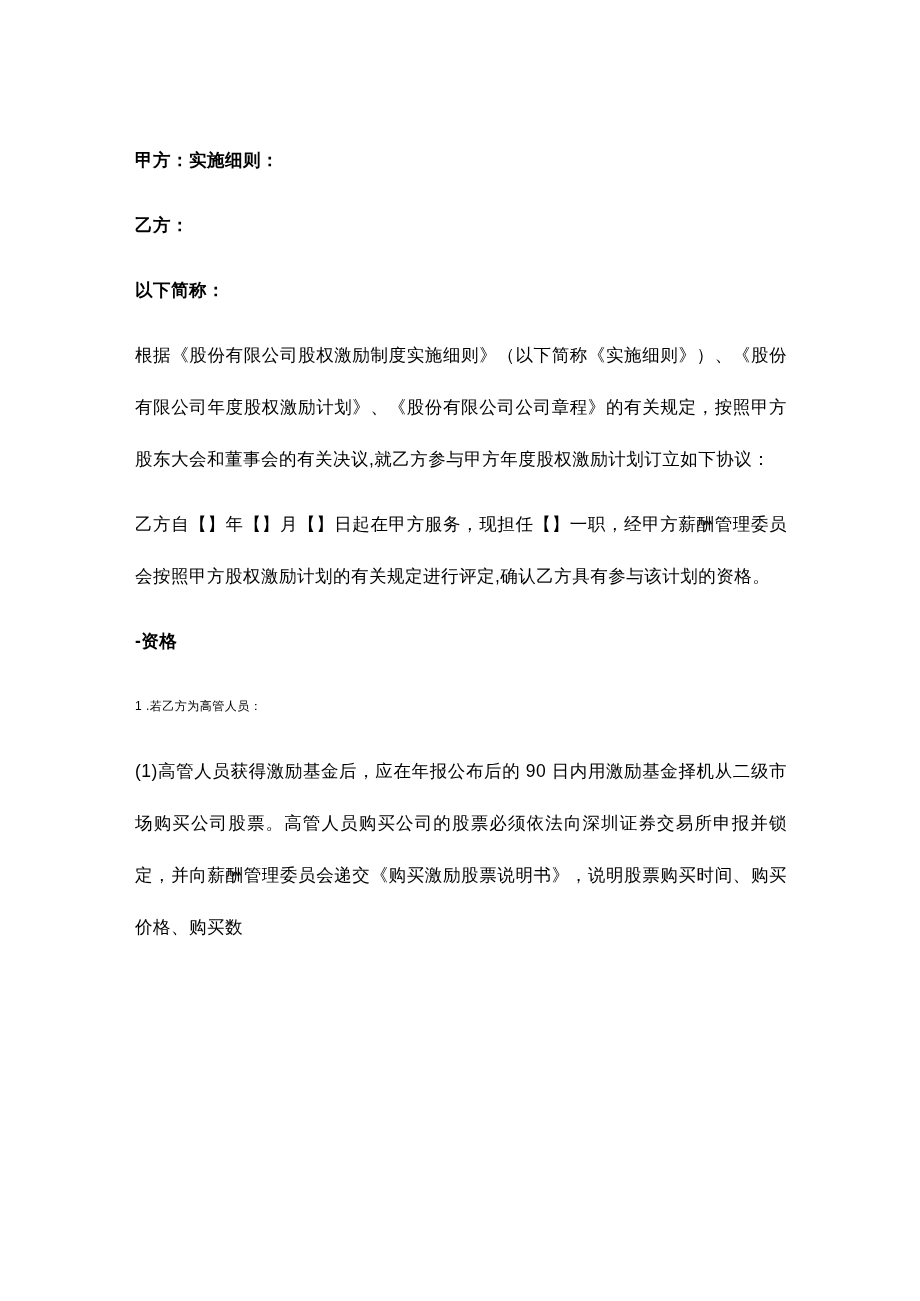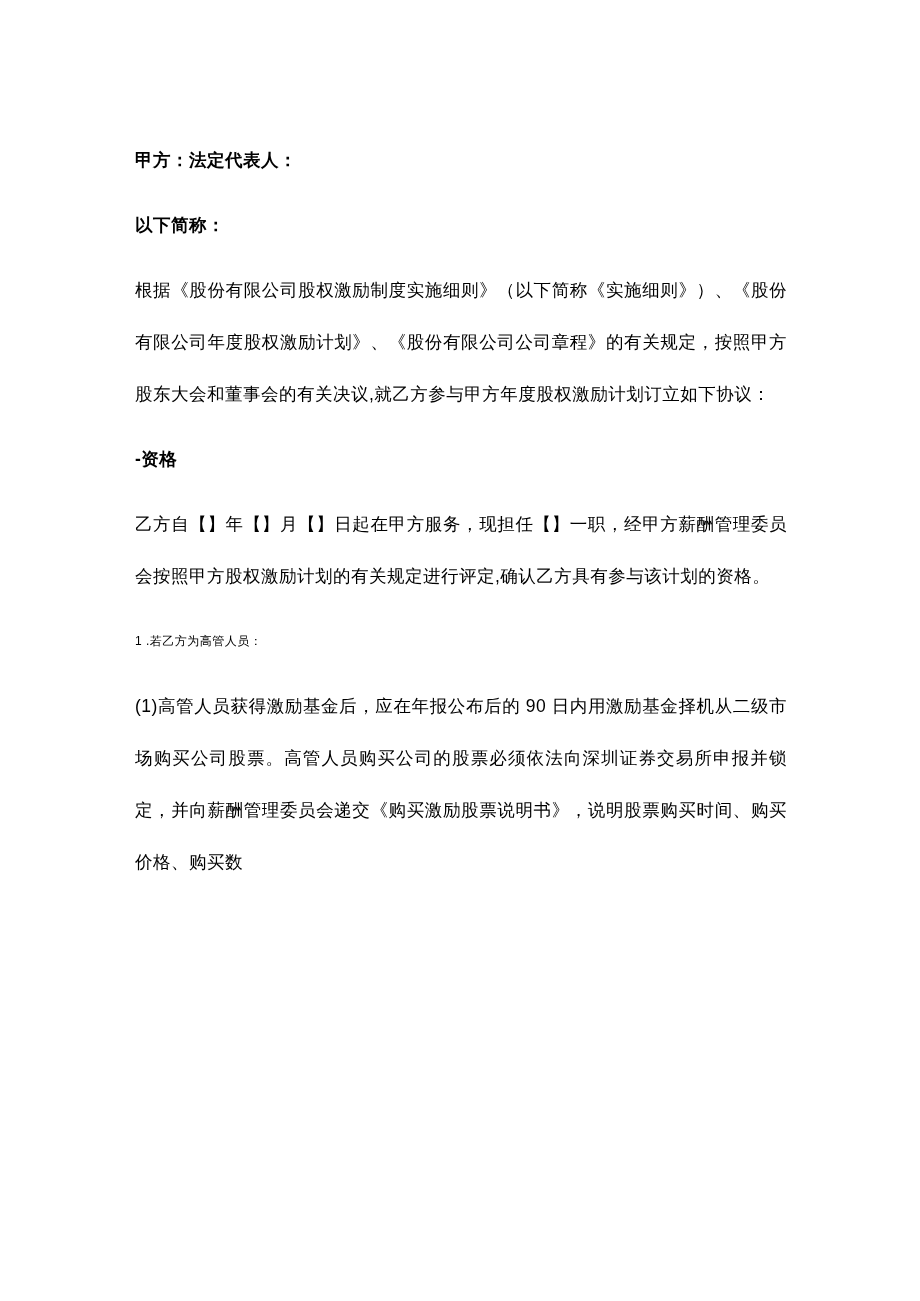--- a/index.html
+++ b/index.html
@@ -33,30 +33,31 @@
     .clause-num {
       
       font-size: 12px;
     }
   </style>
 </head>
 <body>
 
 <div class="page">
 
-  <p class="para label">甲方：法定代表人：</p>
+  <p class="para label">甲方：实施细则：</p>
 
+  <p class="para label">乙方：</p>
 
   <p class="para label">以下简称：</p>
 
   <p class="para">根据《股份有限公司股权激励制度实施细则》（以下简称《实施细则》）、《股份有限公司年度股权激励计划》、《股份有限公司公司章程》的有关规定，按照甲方股东大会和董事会的有关决议,就乙方参与甲方年度股权激励计划订立如下协议：</p>
 
+  <p class="para">乙方自【】年【】月【】日起在甲方服务，现担任【】一职，经甲方薪酬管理委员会按照甲方股权激励计划的有关规定进行评定,确认乙方具有参与该计划的资格。</p>
+
   <p class="para heading">-资格</p>
-
-  <p class="para">乙方自【】年【】月【】日起在甲方服务，现担任【】一职，经甲方薪酬管理委员会按照甲方股权激励计划的有关规定进行评定,确认乙方具有参与该计划的资格。</p>
 
 
 
 
   <p class="para clause-num">1 .若乙方为高管人员：</p>
 
   <p class="para">(1)高管人员获得激励基金后，应在年报公布后的 90 日内用激励基金择机从二级市场购买公司股票。高管人员购买公司的股票必须依法向深圳证券交易所申报并锁定，并向薪酬管理委员会递交《购买激励股票说明书》，说明股票购买时间、购买价格、购买数</p>
 
 </div>
 

